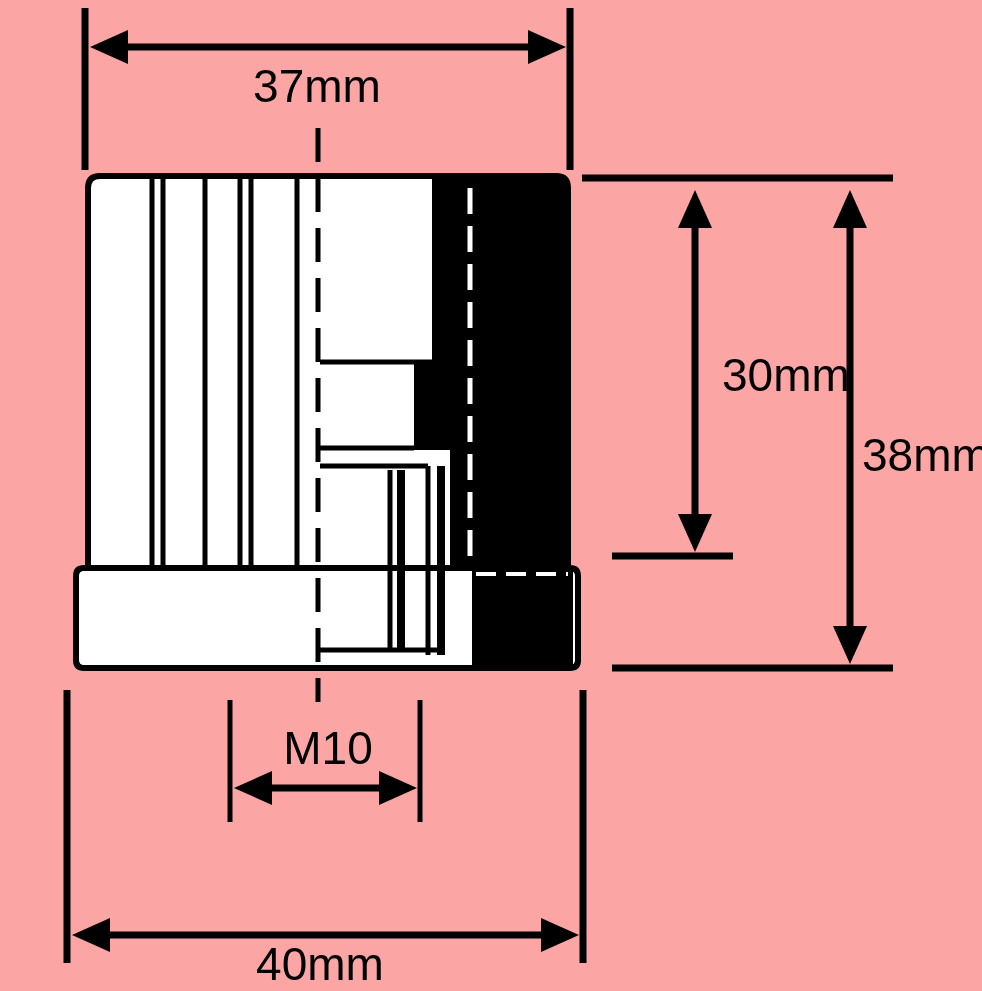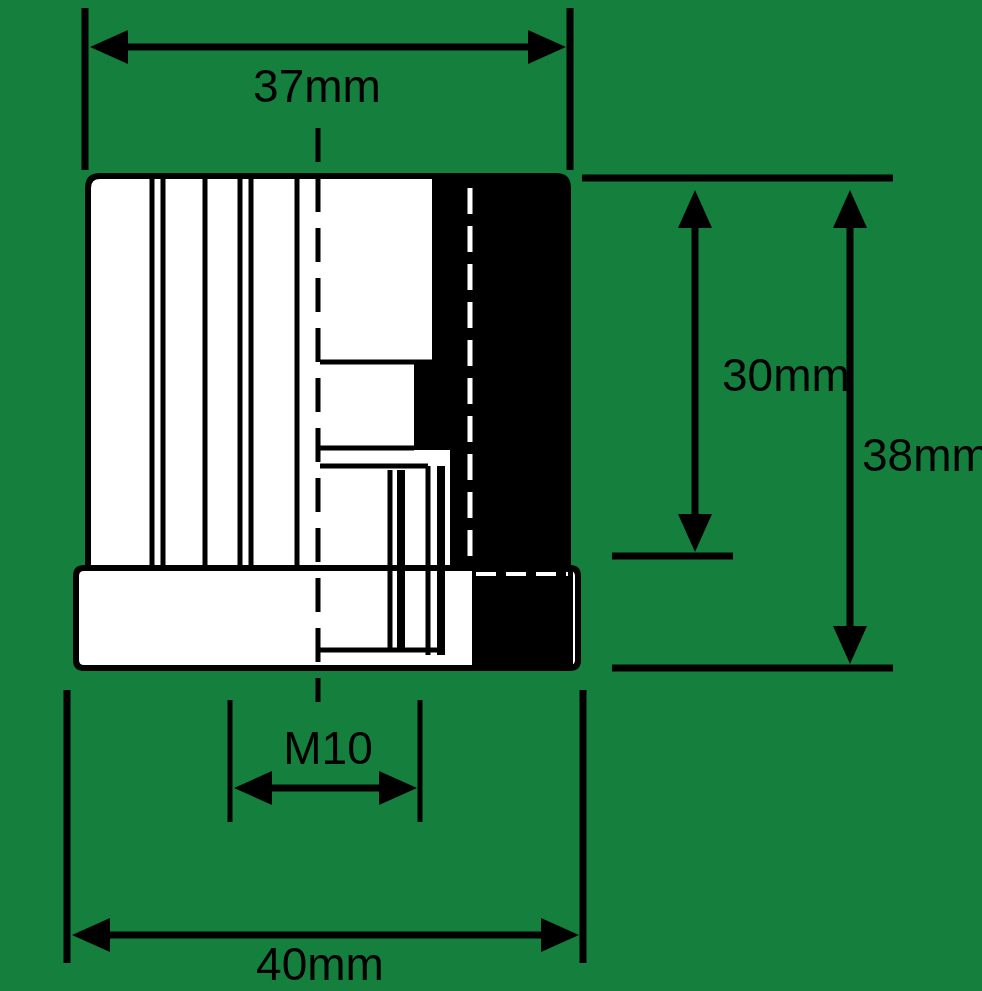--- a/index.html
+++ b/index.html
@@ -7,21 +7,21 @@
     padding: 0;
     background: #ffffff;
     width: 982px;
     height: 991px;
     overflow: hidden;
   }
   .drawing {
     position: relative;
     width: 982px;
     height: 991px;
-    background: #15803d;
+    background: #fca5a5;
   }
   svg { display: block; }
   .ln  { stroke: #000000; stroke-width: 7; stroke-linecap: butt; fill: none; }
   .ln5 { stroke: #000000; stroke-width: 5; stroke-linecap: butt; fill: none; }
   .ln8 { stroke: #000000; stroke-width: 8; stroke-linecap: butt; fill: none; }
   .outline { stroke: #000000; stroke-width: 6; fill: #ffffff; }
   .blackfill { fill: #000000; stroke: none; }
   .arrow { fill: #000000; stroke: none; }
   .centerline { stroke: #000000; stroke-width: 5; stroke-dasharray: 34 16; fill: none; }
   .hidden-white-v { stroke: #ffffff; stroke-width: 5; stroke-dasharray: 26 12; fill: none; }

